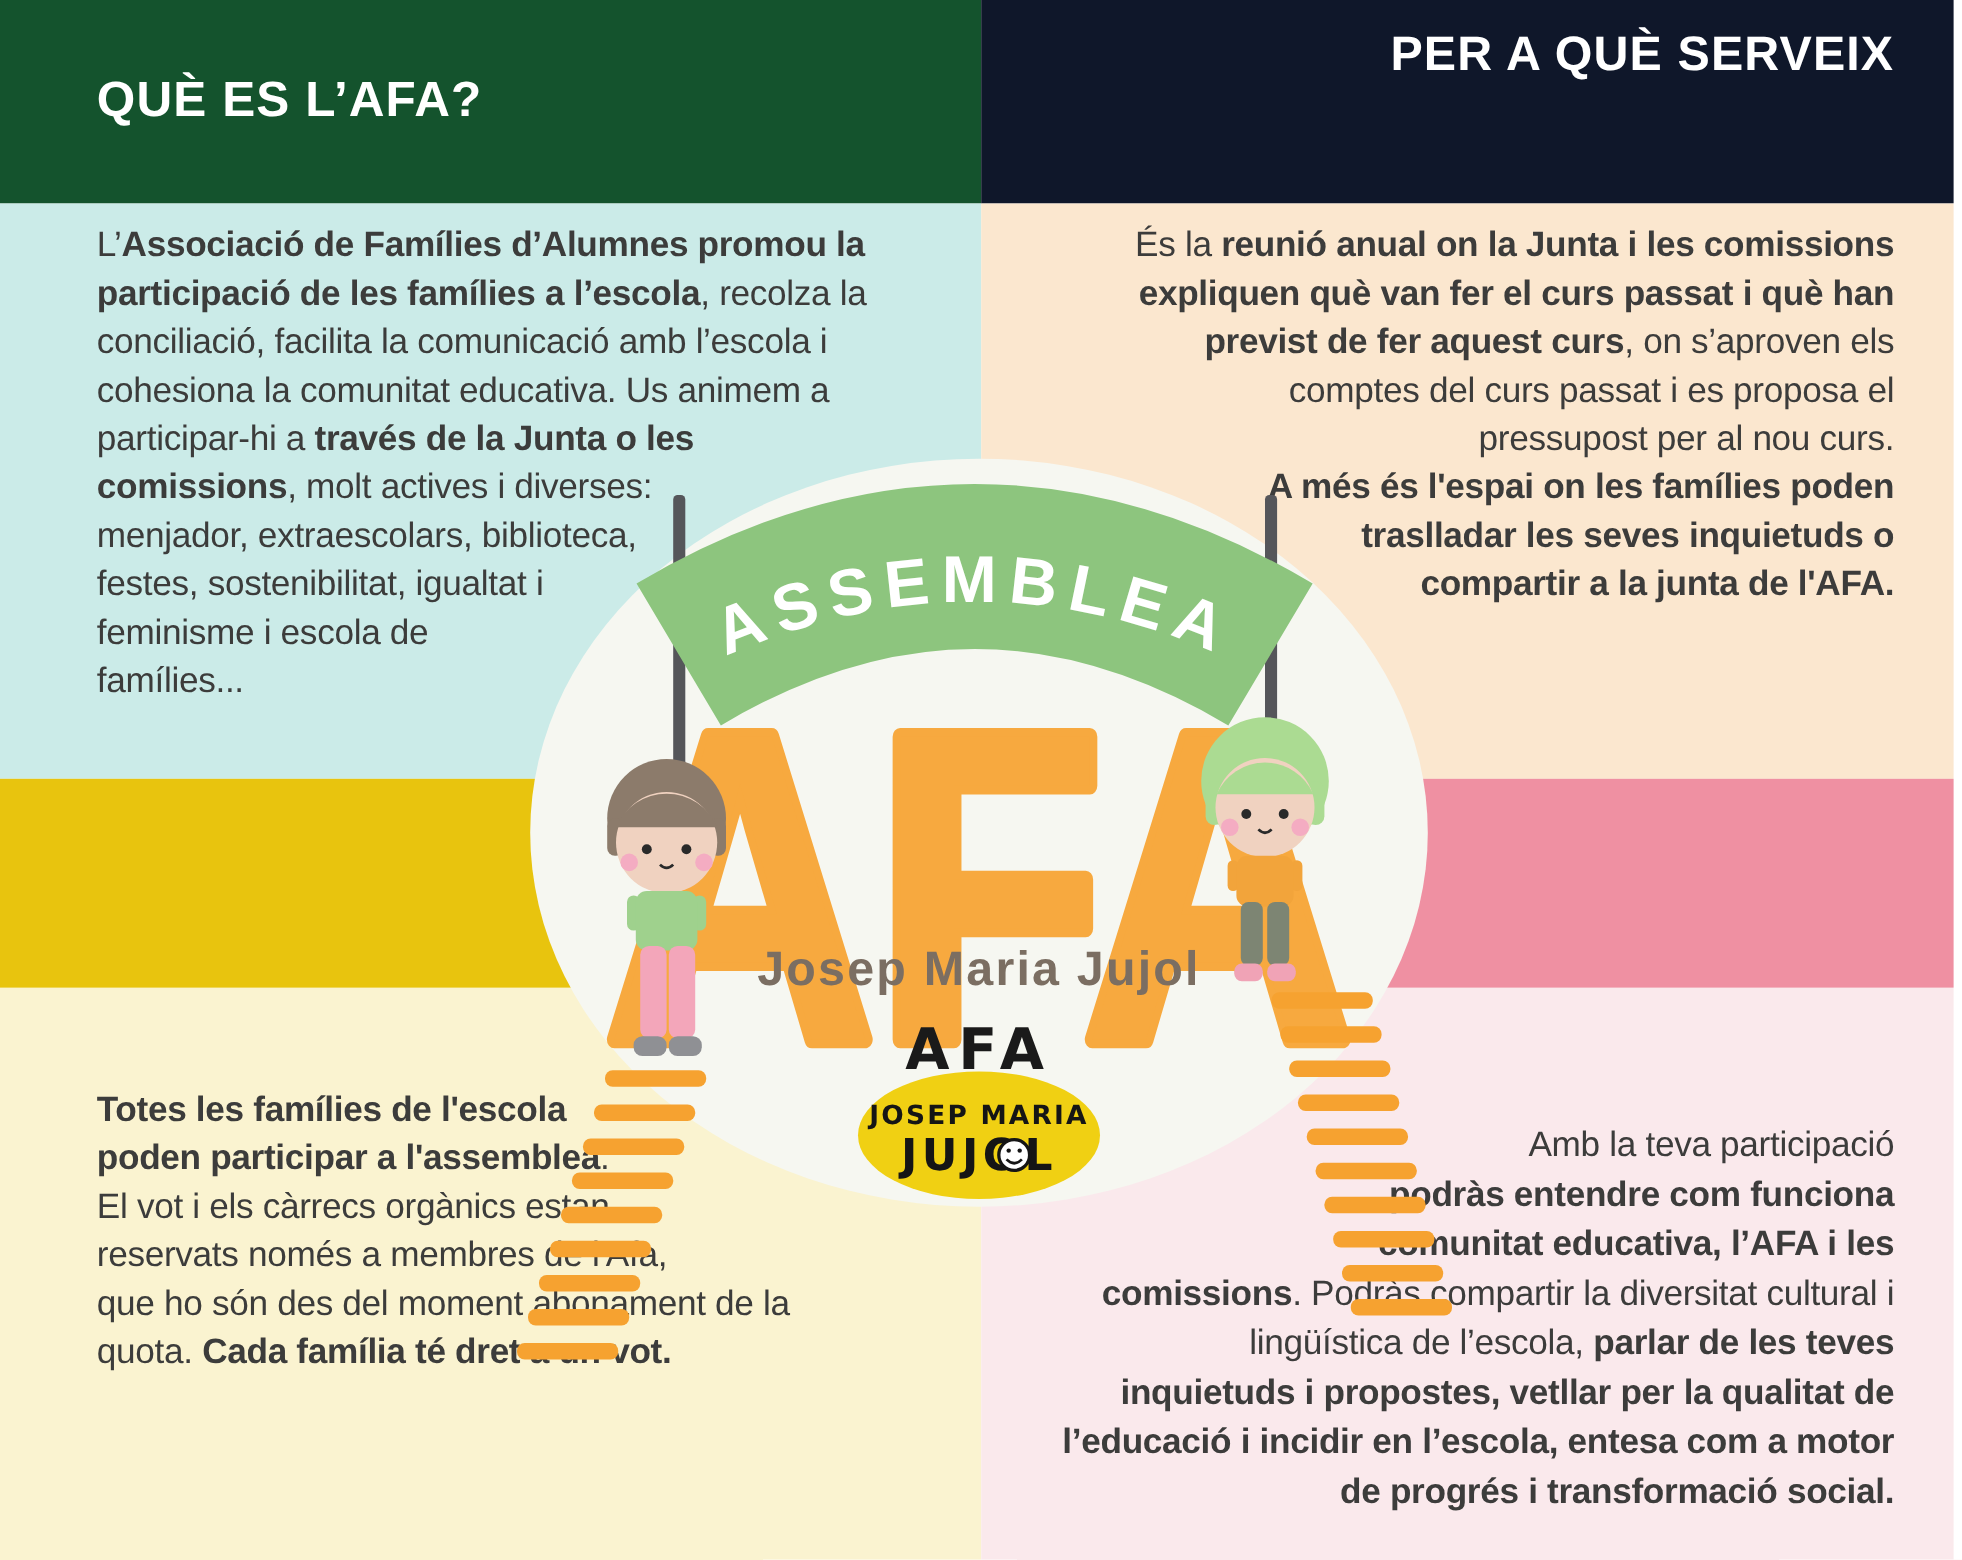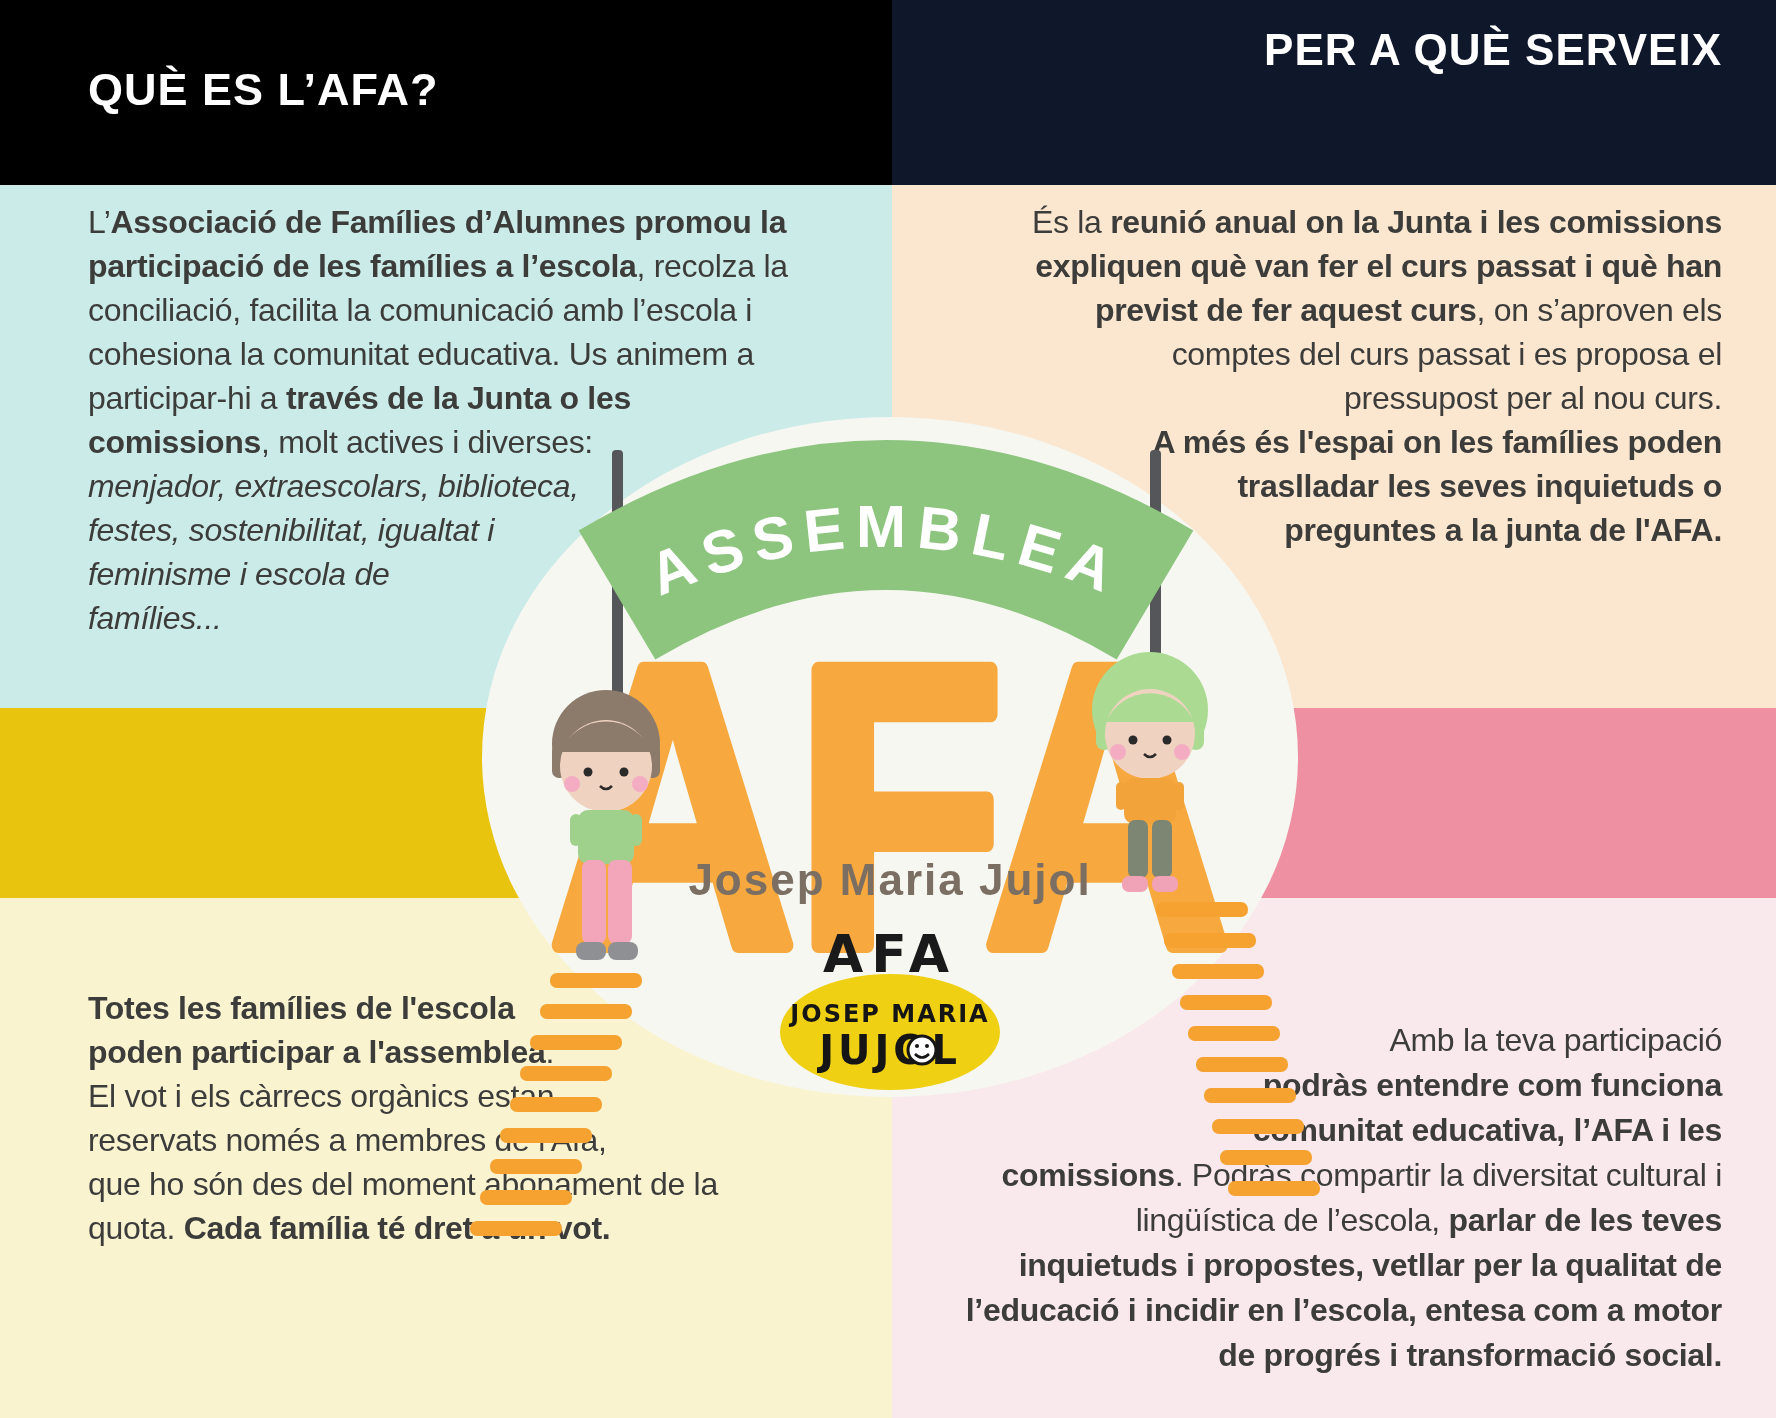--- a/index.html
+++ b/index.html
@@ -1,41 +1,41 @@
 <!DOCTYPE html>
 <html><head>
 <meta charset="utf-8">
 <style>
   html,body{margin:0;padding:0;background:#fff;}
   #page{position:relative;width:1784px;height:1418px;overflow:hidden;
         font-family:"Liberation Sans",sans-serif;color:#3C3C3B;}
   .block{position:absolute;}
   
-  .tl-band{left:0;top:0;width:892px;height:185px;background:#000000;}
+  .tl-band{left:0;top:0;width:892px;height:185px;background:#14532d;}
   .tr-band{left:892px;top:0;width:892px;height:185px;background:#0f172a;}
   .tl-bg{left:0;top:185px;width:892px;height:523px;background:#CBEBE8;}
   .tr-bg{left:892px;top:185px;width:892px;height:523px;background:#FBE7CF;}
   .bl-band{left:0;top:708px;width:892px;height:190px;background:#E8C40E;}
   .br-band{left:892px;top:708px;width:892px;height:190px;background:#EF90A2;}
   .bl-bg{left:0;top:898px;width:892px;height:520px;background:#FAF3D0;}
   .br-bg{left:892px;top:898px;width:892px;height:520px;background:#FAE9EC;}
   .edge-strip{left:1776px;top:0;width:8px;height:1418px;background:#FFFFFF;}
 
   .qtitle{position:absolute;font-weight:bold;color:#FFFFFF;letter-spacing:1px;margin:0;}
   .tl-title{left:88px;top:64px;font-size:45px;}
   .tr-title{right:62px;top:22px;font-size:44px;line-height:55px;text-align:right;}
 
   .para{position:absolute;font-size:32px;line-height:44px;letter-spacing:-0.3px;}
   .tl-para{left:88px;top:200px;text-align:left;}
   .tr-para{right:62px;top:200px;text-align:right;}
   .bl-para{left:88px;top:986px;text-align:left;}
   .br-para{right:62px;top:984px;line-height:45px;text-align:right;margin-top:34px;}
   .para .line{white-space:nowrap;}
   .para .b{font-weight:bold;}
-  .para .i{font-style:italic;}
+  .para .i{}
 
   #center-art{position:absolute;left:450px;top:410px;width:880px;height:850px;}
   .banner-text{font-family:"Liberation Sans",sans-serif;font-weight:bold;fill:#FFFFFF;
                font-size:60px;letter-spacing:10px;}
   .afa-big{font-family:"Liberation Sans",sans-serif;font-weight:bold;fill:#F7A93F;}
   .school-name{font-family:"Liberation Sans",sans-serif;font-weight:bold;fill:#7B6E62;
                font-size:44px;letter-spacing:2px;}
   .logo-afa{font-family:"DejaVu Sans",sans-serif;font-weight:bold;fill:#1A1A1A;
             font-size:52px;letter-spacing:8px;}
   .logo-small{font-family:"DejaVu Sans",sans-serif;font-weight:bold;fill:#151515;
@@ -81,21 +81,21 @@
       <div class="line"><span class="i">famílies...</span></div>
     </div>
   <div class="para tr-para">
       <div class="line"><span>És la </span><span class="b">reunió anual on la Junta i les comissions</span></div>
       <div class="line"><span class="b">expliquen què van fer el curs passat i què han</span></div>
       <div class="line"><span class="b">previst de fer aquest curs</span><span>, on s’aproven els</span></div>
       <div class="line"><span>comptes del curs passat i es proposa el</span></div>
       <div class="line"><span>pressupost per al nou curs.</span></div>
       <div class="line"><span class="b">A més és l'espai on les famílies poden</span></div>
       <div class="line"><span class="b">traslladar les seves inquietuds o</span></div>
-      <div class="line"><span class="b">preguntes a la junta de l'AFA.</span></div>
+      <div class="line"><span class="b">compartir a la junta de l'AFA.</span></div>
     </div>
   <div class="para bl-para">
       <div class="line"><span class="b">Totes les famílies de l'escola</span></div>
       <div class="line"><span class="b">poden participar a l'assemblea</span><span>.</span></div>
       <div class="line"><span>El vot i els càrrecs orgànics estan</span></div>
       <div class="line"><span>reservats només a membres de l'Afa,</span></div>
       <div class="line"><span>que ho són des del moment abonament de la</span></div>
       <div class="line"><span>quota. </span><span class="b">Cada família té dret a un vot.</span></div>
     </div>
   <div class="para br-para">

